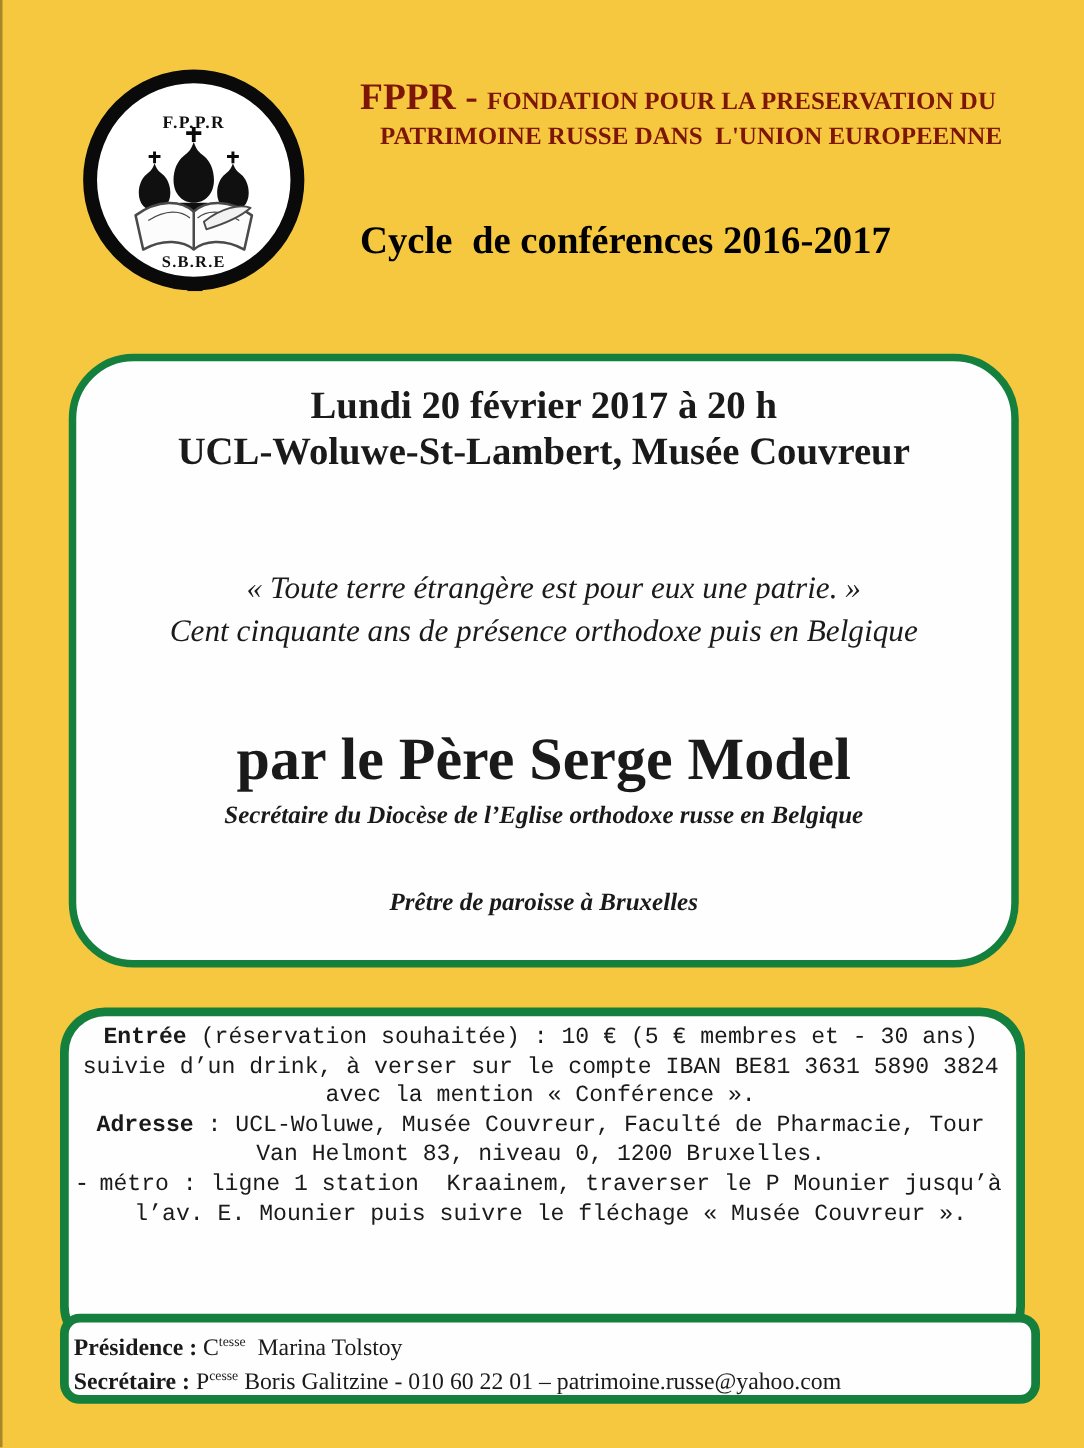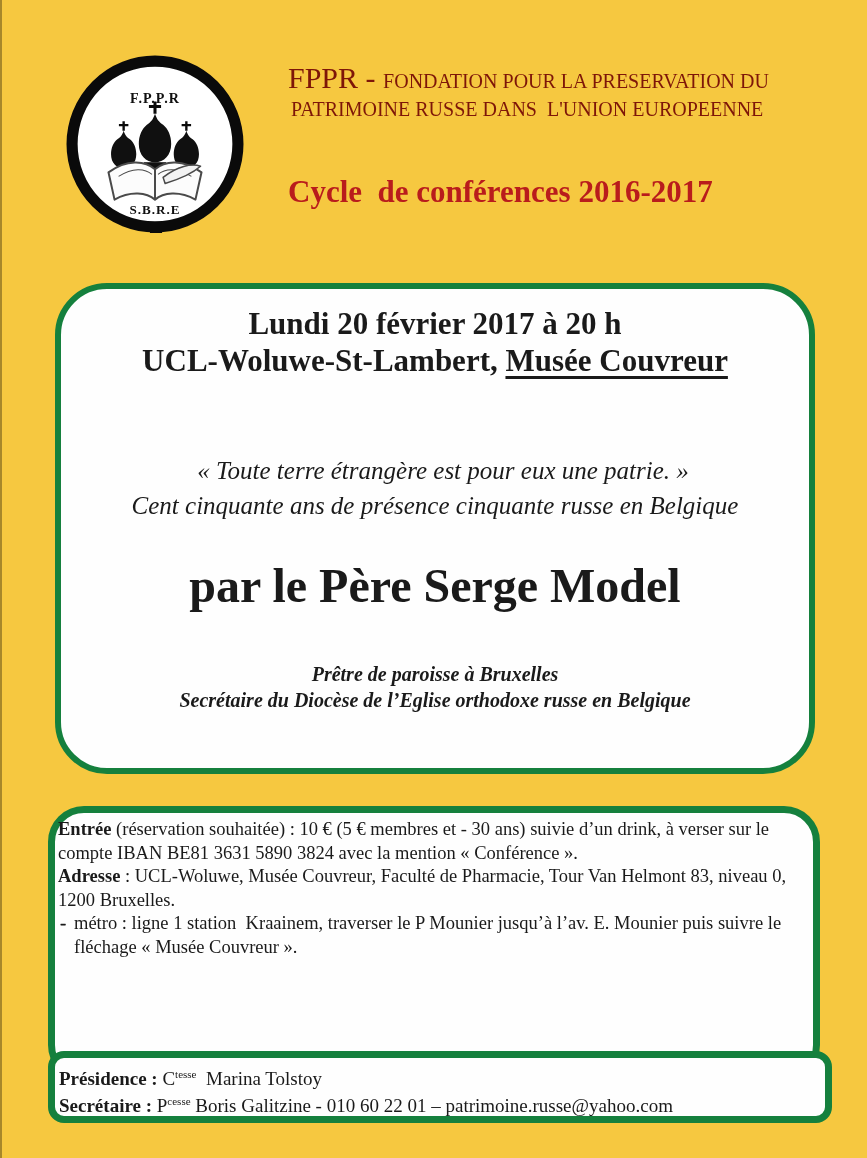--- a/index.html
+++ b/index.html
@@ -11,42 +11,42 @@
     position:relative;
     overflow:hidden;
   }
   .edge-line{position:absolute;left:0;top:0;width:2px;height:1158px;background:rgba(70,55,15,.45);}
 
   
   .logo{position:absolute;left:66px;top:55px;width:178px;height:178px;}
   .logo svg{width:100%;height:100%;display:block;}
   .logo text{font-family:"Liberation Serif", serif;}
 
-  .org{position:absolute;left:288px;top:62px;width:540px;color:#7E1608;font-weight:normal;}
+  .org{position:absolute;left:288px;top:62px;width:540px;color:#7E1608;font-weight:bold;}
   .org-line1{font-size:20px;line-height:32px;white-space:nowrap;}
   .org-abbr{font-size:30px;}
-  .org-line2{font-size:20px;line-height:25px;margin-left:3px;white-space:nowrap;}
+  .org-line2{font-size:20px;line-height:25px;margin-left:16px;white-space:nowrap;}
 
-  .cycle{position:absolute;left:288px;top:174px;font-size:31px;font-weight:bold;color:#b91c1c;white-space:nowrap;}
+  .cycle{position:absolute;left:288px;top:174px;font-size:31px;font-weight:bold;color:#000000;white-space:nowrap;}
 
   
   .box{position:absolute;background:#FEFEFE;border:6px solid #15803d;box-sizing:border-box;}
   .box-main{left:55px;top:283px;width:760px;height:491px;border-radius:52px;text-align:center;}
   .box-details{left:48px;top:806px;width:772px;height:275px;border-width:7px;border-radius:36px;
-               padding:5px 6px 0 3px;font-size:18.5px;line-height:23.6px;text-align:left;}
+               padding:5px 6px 0 3px;font-size:18.5px;line-height:23.6px;text-align:center;font-family:Liberation Mono, monospace;}
   .box-footer{left:48px;top:1051px;width:784px;height:72px;border-width:7px;border-radius:16px;
               padding:7px 6px 0 4px;font-size:19px;line-height:27px;text-align:left;}
 
   
   .event-date{margin:16px 0 0;font-size:31px;line-height:37px;font-weight:bold;}
   .event-loc{margin:0;font-size:31px;line-height:37px;font-weight:bold;}
-  .venue{text-decoration:underline;text-decoration-thickness:2.5px;text-underline-offset:5px;}
+  .venue{text-decoration-thickness:2.5px;text-underline-offset:5px;}
   .quote{margin:0;font-style:italic;font-size:25px;line-height:35px;}
   .quote-first{margin-top:74px;padding-left:16px;}
-  .speaker{margin:32px 0 0;font-size:48px;line-height:62px;font-weight:bold;}
+  .speaker{margin:54px 0 0;font-size:48px;line-height:62px;font-weight:bold;}
   .role{margin:0;font-size:20px;line-height:26px;font-weight:bold;font-style:italic;}
   .role-first{margin-top:44px;}
 
   
   .box-details p{margin:0;}
   .lbl{font-weight:bold;}
   .ul{text-decoration:underline;}
   .li{position:relative;padding-left:16px;}
   .li .marker{position:absolute;left:2px;top:0;}
 
@@ -91,24 +91,24 @@
   <div class="org-line1"><span class="org-abbr">FPPR - </span><span>FONDATION POUR LA PRESERVATION DU</span></div>
   <div class="org-line2">PATRIMOINE RUSSE DANS &nbsp;L'UNION EUROPEENNE</div>
 </div>
 
 <div class="cycle">Cycle &nbsp;de conférences 2016-2017</div>
 
 <section class="box box-main">
   <h1 class="event-date">Lundi 20 février 2017 à 20 h</h1>
   <h1 class="event-loc"><span>UCL-Woluwe-St-Lambert, </span><span class="venue">Musée Couvreur</span></h1>
   <p class="quote quote-first">«&nbsp;Toute terre étrangère est pour eux une patrie.&nbsp;»</p>
-  <p class="quote">Cent cinquante ans de présence cinquante russe en Belgique</p>
+  <p class="quote">Cent cinquante ans de présence orthodoxe puis en Belgique</p>
   <h2 class="speaker">par le Père Serge Model</h2>
+  <p class="role">Secrétaire du Diocèse de l’Eglise orthodoxe russe en Belgique</p>
   <p class="role role-first">Prêtre de paroisse à Bruxelles</p>
-  <p class="role">Secrétaire du Diocèse de l’Eglise orthodoxe russe en Belgique</p>
 </section>
 
 <section class="box box-details">
   <p><span class="lbl">Entrée</span><span> (réservation souhaitée) : 10 € (5 € membres et - 30 ans) suivie d’un drink, à verser sur le compte IBAN BE81 3631 5890 3824 avec la mention « Conférence ».</span></p>
   <p><span class="lbl">Adresse</span><span> : UCL-Woluwe, Musée Couvreur, Faculté de Pharmacie, Tour Van Helmont 83, niveau 0, 1200 Bruxelles.</span></p>
   <div class="li"><span class="marker">-</span></div>
   <div class="li"><span class="marker">-</span><span>métro : ligne 1 station &nbsp;Kraainem, traverser le P Mounier jusqu’à l’av. E. Mounier puis suivre le fléchage « Musée Couvreur ».</span></div>
 </section>
 
 <section class="box box-footer">

